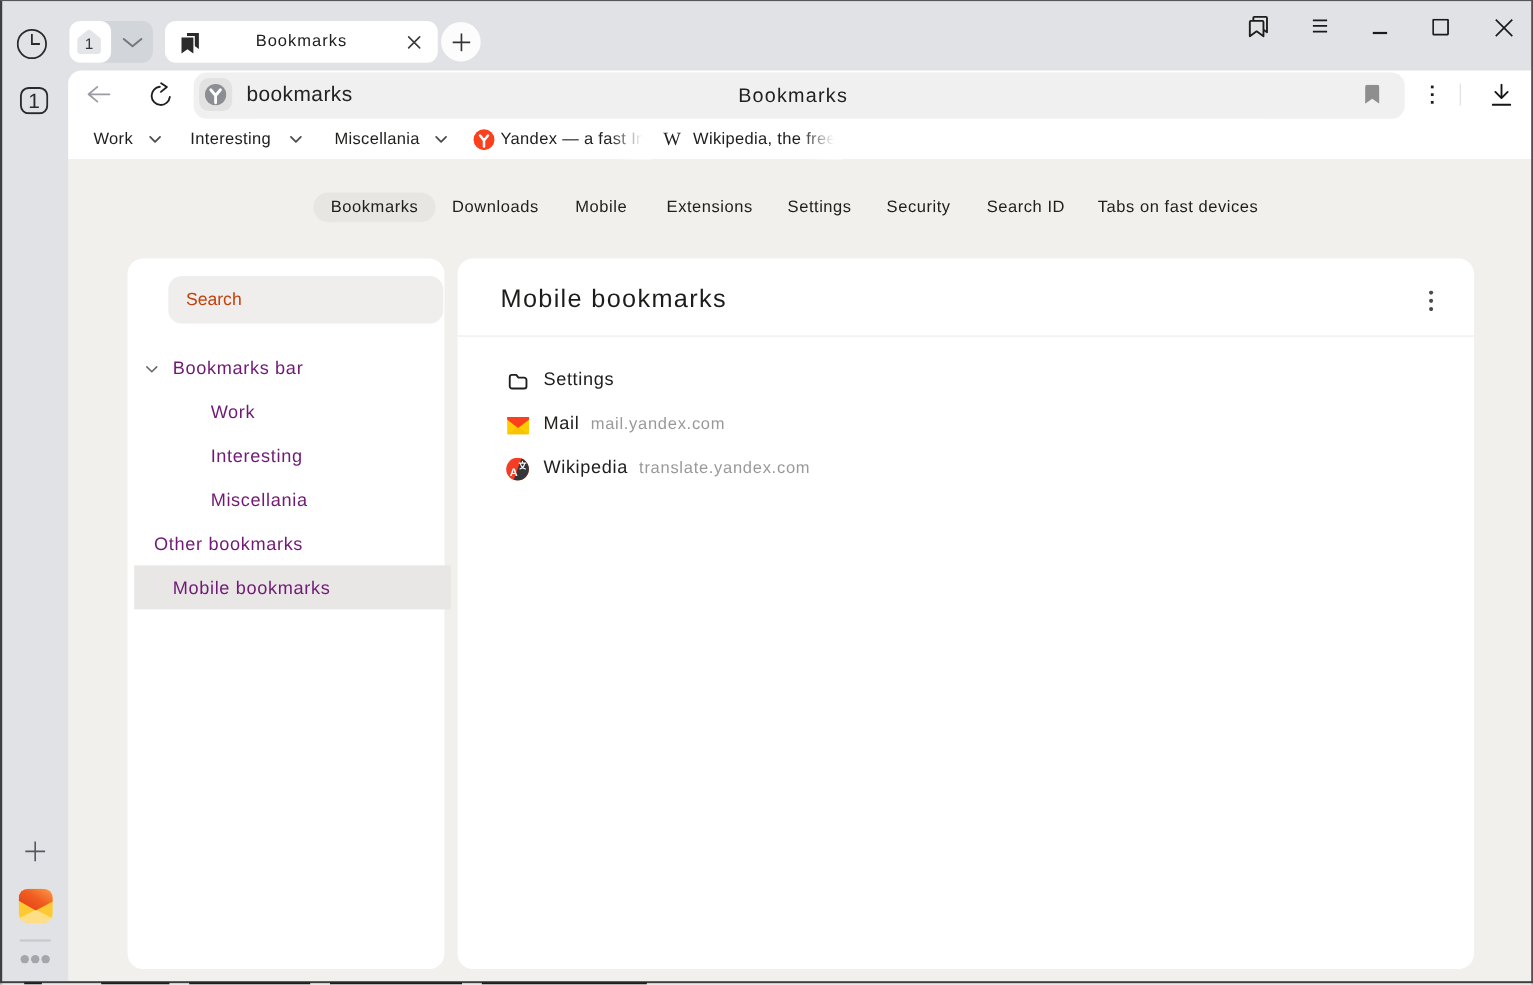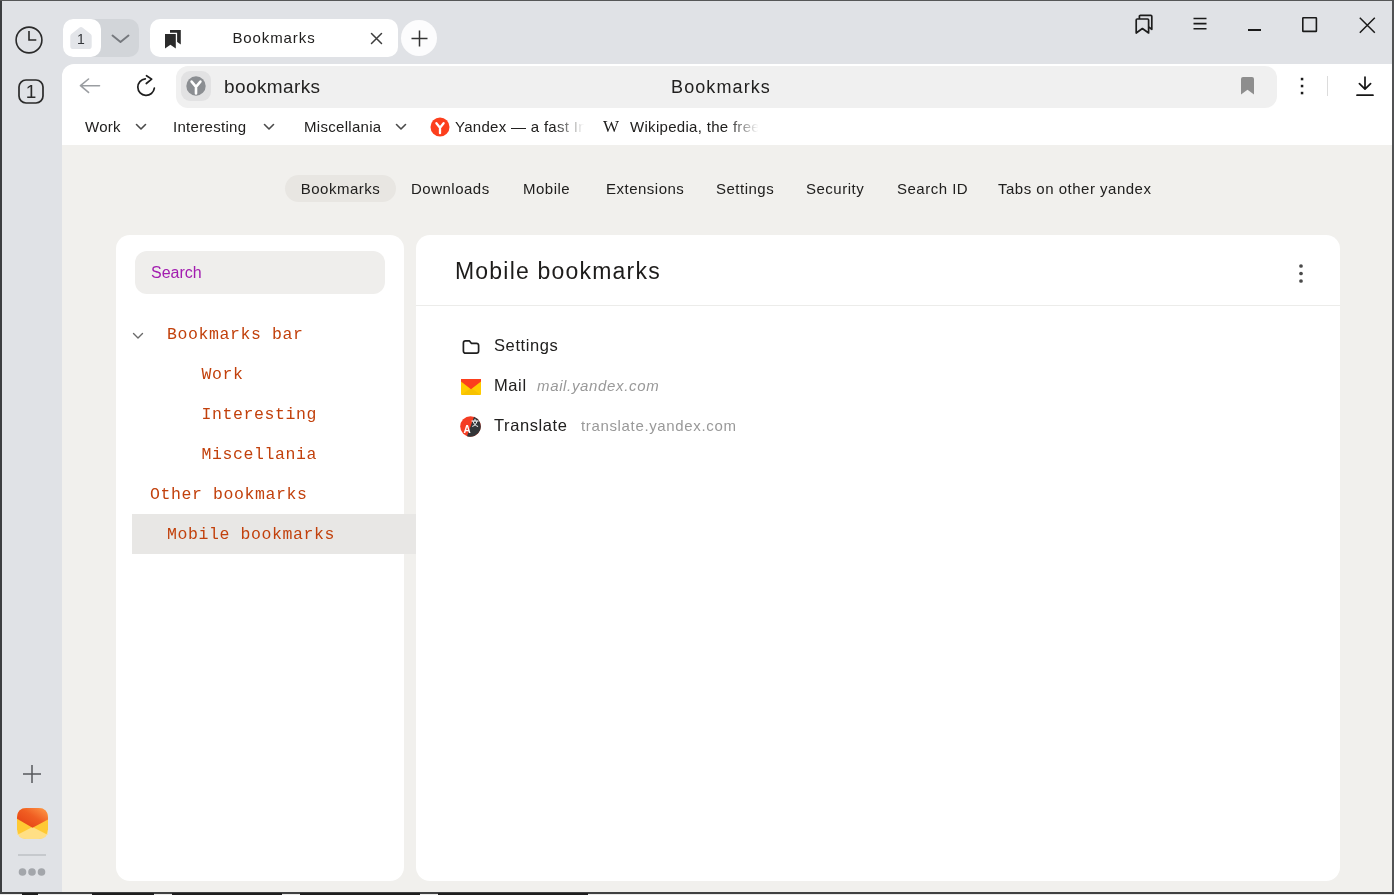--- a/index.html
+++ b/index.html
@@ -31,22 +31,22 @@
   #urlcenter { position:absolute; left:176px; width:1090px; top:66px; height:42px; line-height:42px; text-align:center; font-size:18px; letter-spacing:1.1px; color:#21201f; }
   
   .bmitem { position:absolute; top:110px; height:35px; line-height:34px; font-size:15px; letter-spacing:0.3px; color:#21201f; white-space:nowrap; }
   .fade { position:absolute; top:110px; height:35px; width:38px; background:linear-gradient(to right, rgba(255,255,255,0), #fff 80%); }
   
   #pill { position:absolute; left:285px; top:175px; width:111px; height:27px; background:#e8e6e2; border-radius:14px; text-align:center; line-height:27px; font-size:15px; letter-spacing:0.5px; color:#21201f; }
   .nav { position:absolute; top:175px; height:27px; line-height:27px; font-size:15px; letter-spacing:0.5px; color:#21201f; white-space:nowrap; }
   
   #cardL { position:absolute; left:116px; top:235px; width:288px; height:646px; background:#fff; border-radius:14px; }
   #cardR { position:absolute; left:416px; top:235px; width:924px; height:646px; background:#fff; border-radius:14px; overflow:hidden; }
-  #search { position:absolute; left:135px; top:251px; width:250px; height:43px; background:#efeeec; border-radius:12px; line-height:43px; font-size:16px; color:#a21caf; padding-left:16px; }
-  .trow { position:absolute; left:132px; width:288px; height:40px; line-height:40px; font-size:16.5px; letter-spacing:0.6px; color:#c2410c; white-space:nowrap;font-family:Liberation Mono, monospace; }
+  #search { position:absolute; left:153px; top:251px; width:250px; height:43px; background:#efeeec; border-radius:12px; line-height:43px; font-size:16px; color:#c2410c; padding-left:16px; }
+  .trow { position:absolute; left:122px; width:288px; height:40px; line-height:40px; font-size:16.5px; letter-spacing:0.6px; color:#701a75; white-space:nowrap; }
   .sel { background:#e8e7e5; }
   #rtitle { position:absolute; left:455px; top:237px; height:68px; line-height:68px; font-size:23px; letter-spacing:1.2px; color:#1d1c1b; }
   #rdiv { position:absolute; left:416px; top:305px; width:924px; height:1px; background:#ececea; }
   .bname { position:absolute; height:40px; line-height:40px; font-size:16.5px; letter-spacing:0.6px; color:#21201f; }
   .burl { position:absolute; height:40px; line-height:41px; font-size:15px; letter-spacing:0.65px; color:#999; }
   svg { display:block; }
 </style>
 </head>
 <body>
 
@@ -76,39 +76,39 @@
   <div class="bmitem" style="left:630px;">Wikipedia, the free</div>
   <div class="fade" style="left:728px;"></div>
 
   <div id="pill">Bookmarks</div>
   <div class="nav" style="left:411px;">Downloads</div>
   <div class="nav" style="left:523px;">Mobile</div>
   <div class="nav" style="left:606px;">Extensions</div>
   <div class="nav" style="left:716px;">Settings</div>
   <div class="nav" style="left:806px;text-align:right;">Security</div>
   <div class="nav" style="left:897px;">Search ID</div>
-  <div class="nav" style="left:998px;">Tabs on other yandex</div>
+  <div class="nav" style="left:998px;">Tabs on fast devices</div>
 
   <div id="cardL"></div>
   <div id="search">Search</div>
   <div class="trow sel" style="top:514px;"></div>
   <div class="trow" style="top:315px; padding-left:35px;">Bookmarks bar</div>
   <div class="trow" style="top:355px; padding-left:69.5px;">Work</div>
   <div class="trow" style="top:395px; padding-left:69.5px;">Interesting</div>
   <div class="trow" style="top:435px; padding-left:69.5px;">Miscellania</div>
   <div class="trow" style="top:475px; padding-left:18px;">Other bookmarks</div>
   <div class="trow" style="top:515px; padding-left:35px;">Mobile bookmarks</div>
 
   <div id="cardR"></div>
   <div id="rtitle">Mobile bookmarks</div>
   <div id="rdiv"></div>
   <div class="bname" style="left:494px; top:325px;">Settings</div>
   <div class="bname" style="left:494px; top:365px;">Mail</div>
-  <div class="burl" style="left:537px; top:365px;font-style:italic;">mail.yandex.com</div>
-  <div class="bname" style="left:494px; top:405px;">Translate</div>
+  <div class="burl" style="left:537px; top:365px;">mail.yandex.com</div>
+  <div class="bname" style="left:494px; top:405px;">Wikipedia</div>
   <div class="burl" style="left:581px; top:405px;">translate.yandex.com</div>
 
   <svg class="abs" style="left:15px; top:26px;" width="28" height="28" viewBox="0 0 28 28">
     <circle cx="14" cy="14" r="12.9" fill="none" stroke="#2a2a2a" stroke-width="1.6"></circle>
     <path d="M14 4.9 V14 H21.3" fill="none" stroke="#2a2a2a" stroke-width="1.6" stroke-linecap="butt" stroke-linejoin="miter"></path>
   </svg>
   <svg class="abs" style="left:18px; top:79px;" width="26" height="25" viewBox="0 0 26 25">
     <rect x="1" y="1" width="24" height="23" rx="7" fill="none" stroke="#2a2a2a" stroke-width="1.7"></rect>
     <text x="13" y="19" text-anchor="middle" font-family="Liberation Sans, sans-serif" font-size="19" fill="#2a2a2a">1</text>
   </svg>

